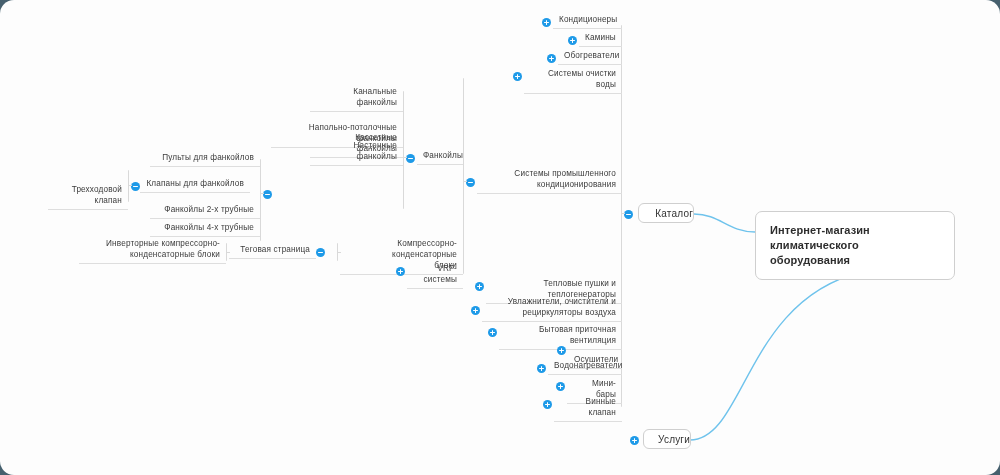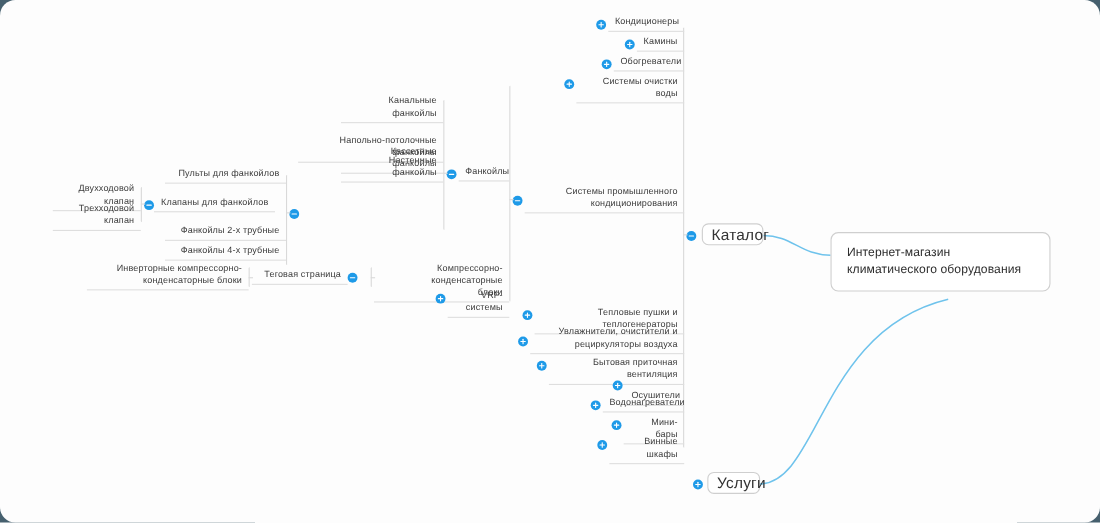--- a/index.html
+++ b/index.html
@@ -32,39 +32,40 @@
   .lbl.r{text-align:right;}
   .lbl.l{text-align:left;}
 
   
   .boxnode{
     position:absolute;
     box-sizing:border-box;
     border:1px solid #cfcfcf;
     border-radius:6px;
     background:#ffffff;
-    font-size:14px;
+    font-size:10px;
     color:#333;
     display:flex;
     align-items:center;
-    justify-content:center;
+    justify-content:flex-end;
     letter-spacing:.2px;
     padding-left:14px;
   }
   .rootnode{
     position:absolute;
     box-sizing:border-box;
     border:1px solid #cfcfcf;
     border-radius:7px;
     background:#ffffff;
     font-size:11px;
     line-height:15px;
     color:#2d2d2d;
     padding:11px 14px;
     letter-spacing:.1px;
+    font-weight:bold;
   }
 
   
   .ic{
     position:absolute;
     width:9px;height:9px;
     border-radius:50%;
     background:#1e9ae8;
     box-sizing:border-box;
   }
@@ -148,21 +149,21 @@
   <div class="ic plus" style="left:557px;top:345.5px;"></div>
   <div class="lbl r" style="left:568px;top:342px;width:54px;margin-top:12px;">Осушители</div>
 
   <div class="ic plus" style="left:537px;top:363.5px;"></div>
   <div class="lbl r" style="left:548px;top:360px;width:74px;">Водонагреватели</div>
 
   <div class="ic plus" style="left:556px;top:381.5px;"></div>
   <div class="lbl r" style="left:567px;top:378px;width:55px;">Мини-бары</div>
 
   <div class="ic plus" style="left:543px;top:399.5px;"></div>
-  <div class="lbl r" style="left:554px;top:396px;width:68px;">Винные шкафы</div>
+  <div class="lbl r" style="left:554px;top:396px;width:68px;">Винные клапан</div>
 
   <div class="vline" style="left:463px;top:78px;height:196px;border-radius:6px 0 0 6px;"></div>
   <div class="hline" style="left:463px;top:181px;width:4px;"></div>
 
   <div class="ic" style="left:406px;top:153.5px;"></div>
   <div class="lbl l" style="left:417px;top:150px;width:46px;">Фанкойлы</div>
 
   <div class="lbl r" style="left:340px;top:238px;width:123px;">Компрессорно-конденсаторные
 блоки</div>
 
@@ -186,21 +187,20 @@
 
   <div class="ic" style="left:131px;top:181.5px;"></div>
   <div class="lbl r" style="left:140px;top:178px;width:110px;">Клапаны для фанкойлов</div>
 
   <div class="lbl r" style="left:150px;top:204px;width:110px;">Фанкойлы 2-х трубные</div>
   <div class="lbl r" style="left:150px;top:222px;width:110px;">Фанкойлы 4-х трубные</div>
 
   <div class="vline" style="left:128px;top:170px;height:32px;border-radius:6px 0 0 6px;"></div>
   <div class="hline" style="left:128px;top:185px;width:4px;"></div>
 
-  <div class="lbl r" style="left:48px;top:166px;width:80px;">Двухходовой клапан</div>
   <div class="lbl r" style="left:48px;top:184px;width:80px;">Трехходовой клапан</div>
 
   <div class="vline" style="left:337px;top:243px;height:18px;border-radius:6px 0 0 6px;"></div>
   <div class="hline" style="left:337px;top:252px;width:4px;"></div>
 
   <div class="ic" style="left:316px;top:247.5px;"></div>
   <div class="lbl r" style="left:229px;top:244px;width:87px;">Теговая страница</div>
 
   <div class="vline" style="left:226px;top:243px;height:18px;border-radius:6px 0 0 6px;"></div>
   <div class="hline" style="left:226px;top:252px;width:4px;"></div>

